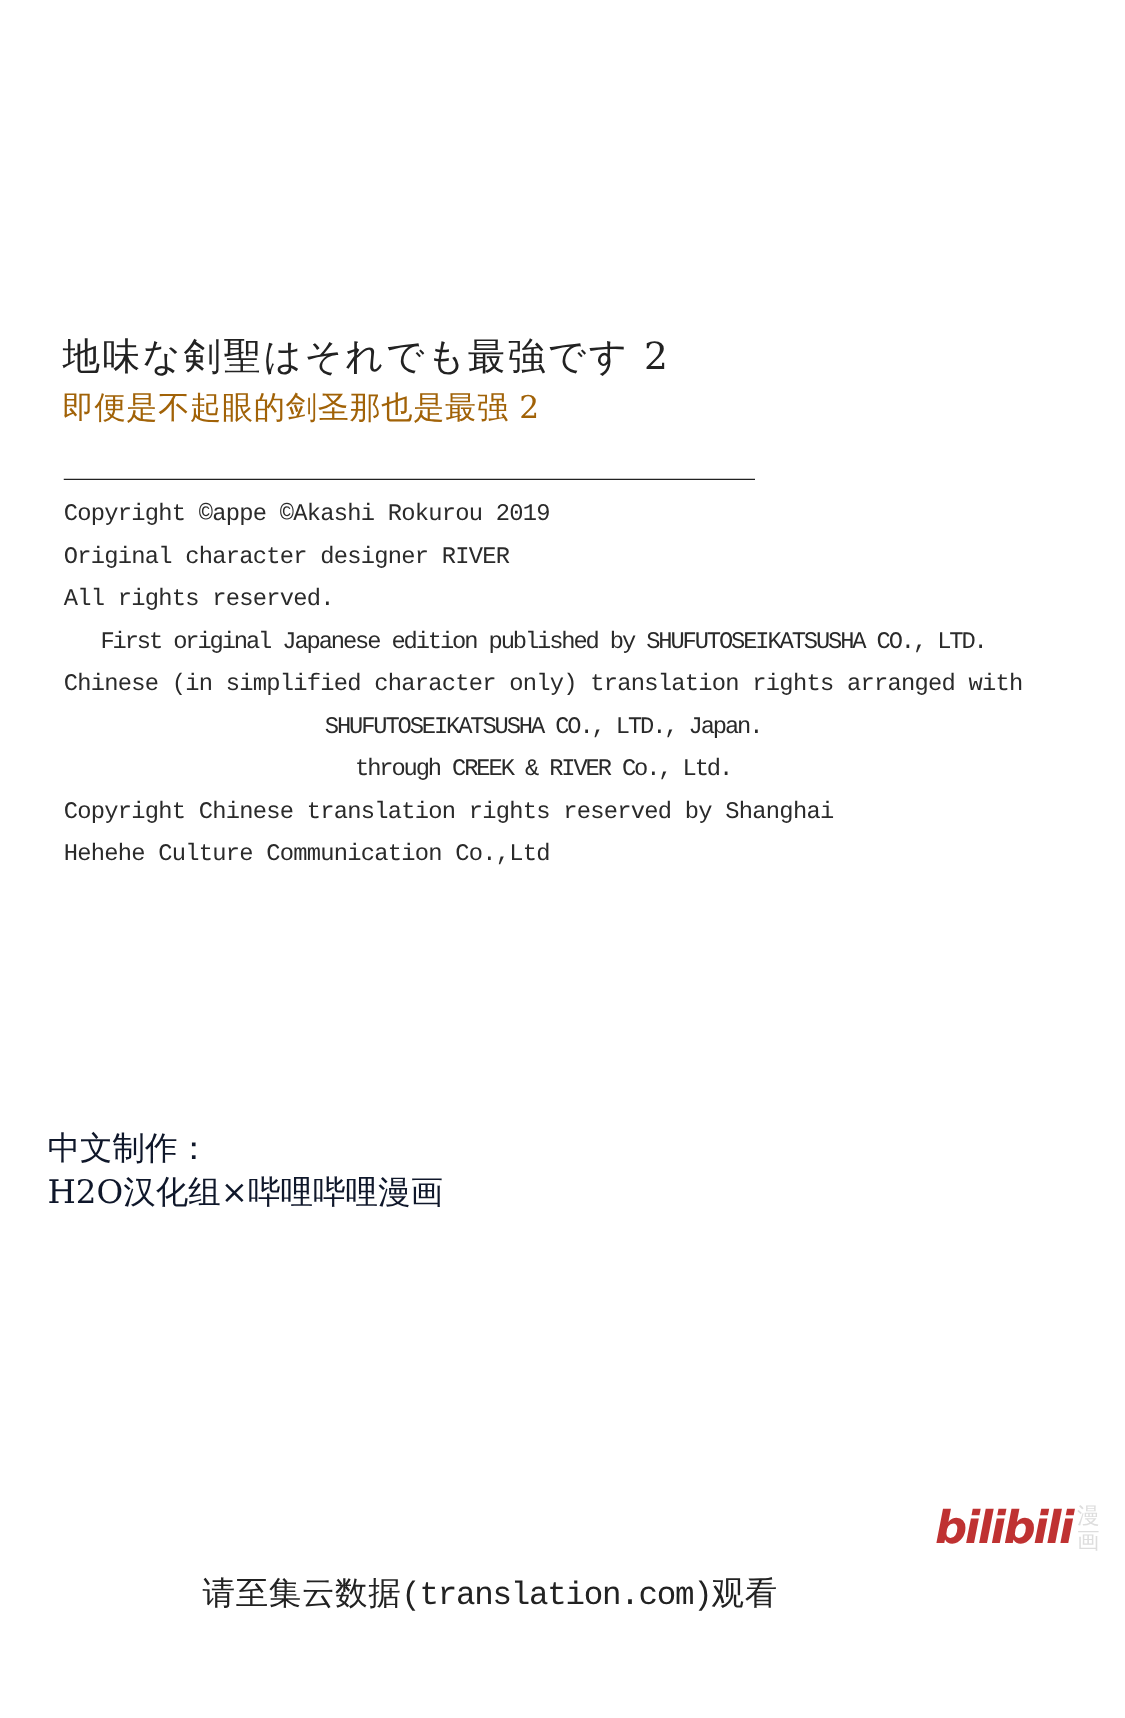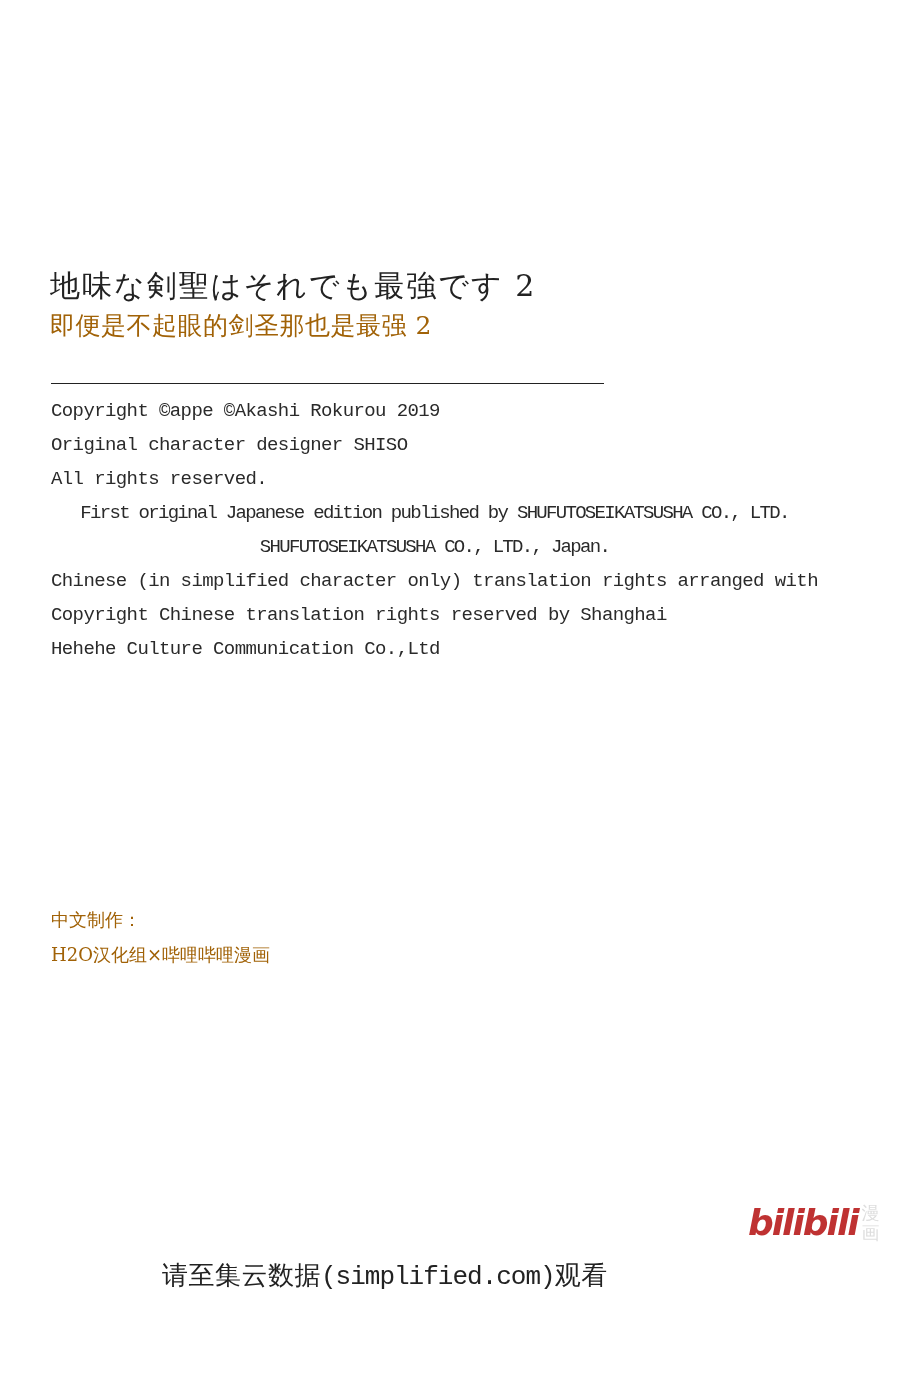--- a/index.html
+++ b/index.html
@@ -57,24 +57,24 @@
       height: 34px;
       line-height: 30px;
       white-space: nowrap;
     }
     .copyright-block .line.condensed {
       letter-spacing: -1.7px;
       text-align: center;
     }
 
     .credit-block {
-      left: 51px;
+      left: 38px;
       top: 903px;
-      font-size: 18px;
-      color: #a16207;
+      font-size: 26px;
+      color: #0f172a;
       font-family: "DejaVu Serif", "Liberation Serif", serif;
     }
     .credit-block .line {
       display: block;
       height: 35px;
       line-height: 33px;
     }
 
     .watermark {
       left: 748px;
@@ -119,37 +119,38 @@
 </head>
 <body>
 
 <div class="abs title-ja">地味な剣聖はそれでも最強です 2</div>
 <div class="abs title-zh">即便是不起眼的剑圣那也是最强 2</div>
 
 <div class="abs rule"></div>
 
 <div class="abs copyright-block">
   <span class="line">Copyright ©appe ©Akashi Rokurou 2019</span>
-  <span class="line">Original character designer SHISO</span>
+  <span class="line">Original character designer RIVER</span>
   <span class="line">All rights reserved.</span>
   <span class="line condensed">First original Japanese edition published by SHUFUTOSEIKATSUSHA CO., LTD.</span>
+  <span class="line">Chinese (in simplified character only) translation rights arranged with</span>
   <span class="line condensed">SHUFUTOSEIKATSUSHA CO., LTD., Japan.</span>
-  <span class="line">Chinese (in simplified character only) translation rights arranged with</span>
+  <span class="line condensed">through CREEK &amp; RIVER Co., Ltd.</span>
   <span class="line">Copyright Chinese translation rights reserved by Shanghai</span>
   <span class="line">Hehehe Culture Communication Co.,Ltd</span>
 </div>
 
 <div class="abs credit-block">
   <span class="line">中文制作：</span>
   <span class="line">H2O汉化组×哔哩哔哩漫画</span>
 </div>
 
 <div class="abs watermark">
   <span class="wm-logo">bilibili</span>
   <span class="wm-manga">
     <span>漫</span>
     <span>画</span>
   </span>
 </div>
 
 <div class="abs footer-note">
-  <span>请至集云数据</span><span class="mono">(simplified.com)</span><span>观看</span>
+  <span>请至集云数据</span><span class="mono">(translation.com)</span><span>观看</span>
 </div>
 
 </body></html>

